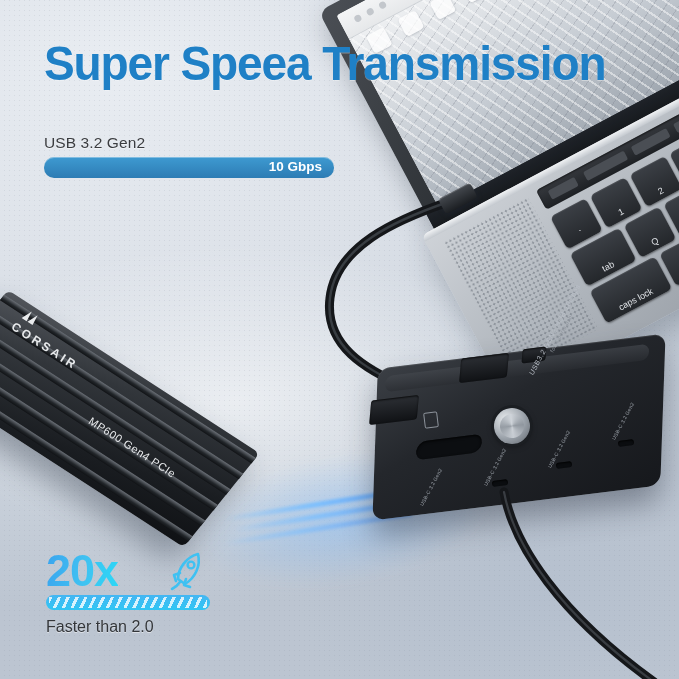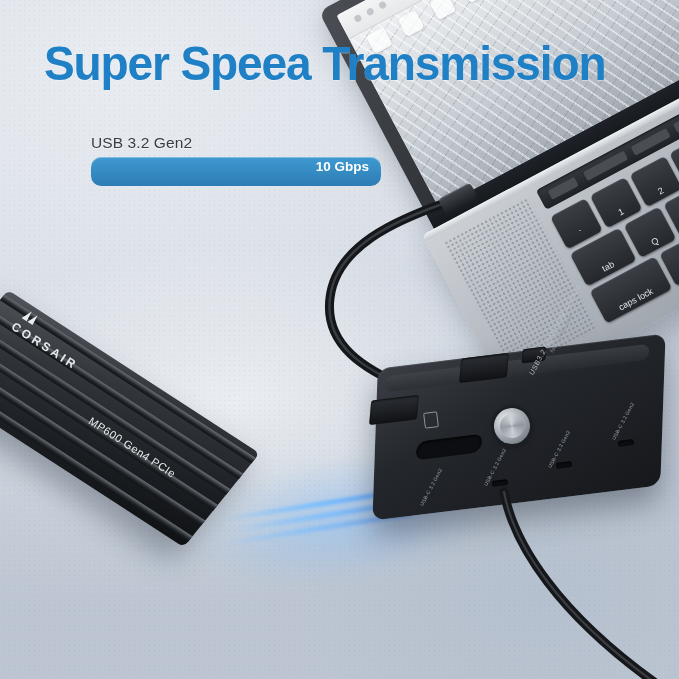--- a/index.html
+++ b/index.html
@@ -27,24 +27,24 @@
     background:radial-gradient(closest-side, rgba(176,188,204,.55), rgba(176,188,204,0));}
 
   
   .headline{position:absolute;left:44px;top:40px;width:640px;
     font-size:48px;line-height:1;font-weight:bold;letter-spacing:-1.2px;
     color:#1f80c6;white-space:nowrap;
     transform:scaleX(.96);transform-origin:left center;
     text-shadow:0 1px 0 rgba(255,255,255,.35);}
 
   
-  .bars{position:absolute;left:44px;top:134px;width:290px;margin-left:47px;}
+  .bars{position:absolute;left:44px;top:134px;width:290px;}
   .bar-label{font-size:15.5px;color:#3b3d40;letter-spacing:.1px;margin:0 0 5px 0;
     text-shadow:0 1px 0 rgba(255,255,255,.5);}
-  .bar-track{position:relative;height:29px;border-radius:10px;
+  .bar-track{position:relative;height:21px;border-radius:10px;
     background:linear-gradient(#f2f1ee,#eceae6);
     box-shadow:inset 0 1px 2px rgba(110,115,125,.18);}
   .bar-fill{position:absolute;left:0;top:0;bottom:0;border-radius:10px;}
   .fill-blue{width:100%;
     background:linear-gradient(#3e9ad1,#2d7cb4);
     box-shadow:inset 0 1px 0 rgba(255,255,255,.35);}
   .fill-dark{width:12.5%;
     background:linear-gradient(#5a5d61,#3b3e42);
     box-shadow:inset 0 1px 0 rgba(255,255,255,.18);}
   .bar-value{position:absolute;right:12px;top:0;line-height:19px;
@@ -315,14 +315,32 @@
     <div>
       <div class="bar-label">USB 3.2 Gen2</div>
       <div class="bar-track">
         <span class="bar-fill fill-blue" style="width: 100%;"></span>
         <span class="bar-value v-on-blue">10 Gbps</span>
       </div>
     </div>
     <div class="bar-gap"></div>
   </div>
 
+  <div class="badge">
+    <div class="badge-row">
+      <span class="badge-20x">20x</span>
+      <span class="rocket">
+        <svg width="46" height="44" viewBox="0 0 46 44">
+          <g fill="none" stroke="#3fc1f2" stroke-width="2.6" stroke-linejoin="round" stroke-linecap="round">
+            <path d="M14,30 C14,20 22,8 34,5 C37,17 31,29 21,35 Z"></path>
+            <path d="M16,24 L10,26 L12,32"></path>
+            <path d="M22,30 L20,36 L26,38"></path>
+            <path d="M8,40 C12,38 14,36 16,33"></path>
+          </g>
+          <circle cx="27" cy="16" r="3.4" fill="none" stroke="#3fc1f2" stroke-width="2.4"></circle>
+        </svg>
+      </span>
+    </div>
+    <div class="stripebar"></div>
+    <div class="badge-caption">Faster than 2.0</div>
+  </div>
 
 </div>
 
 </body></html>

